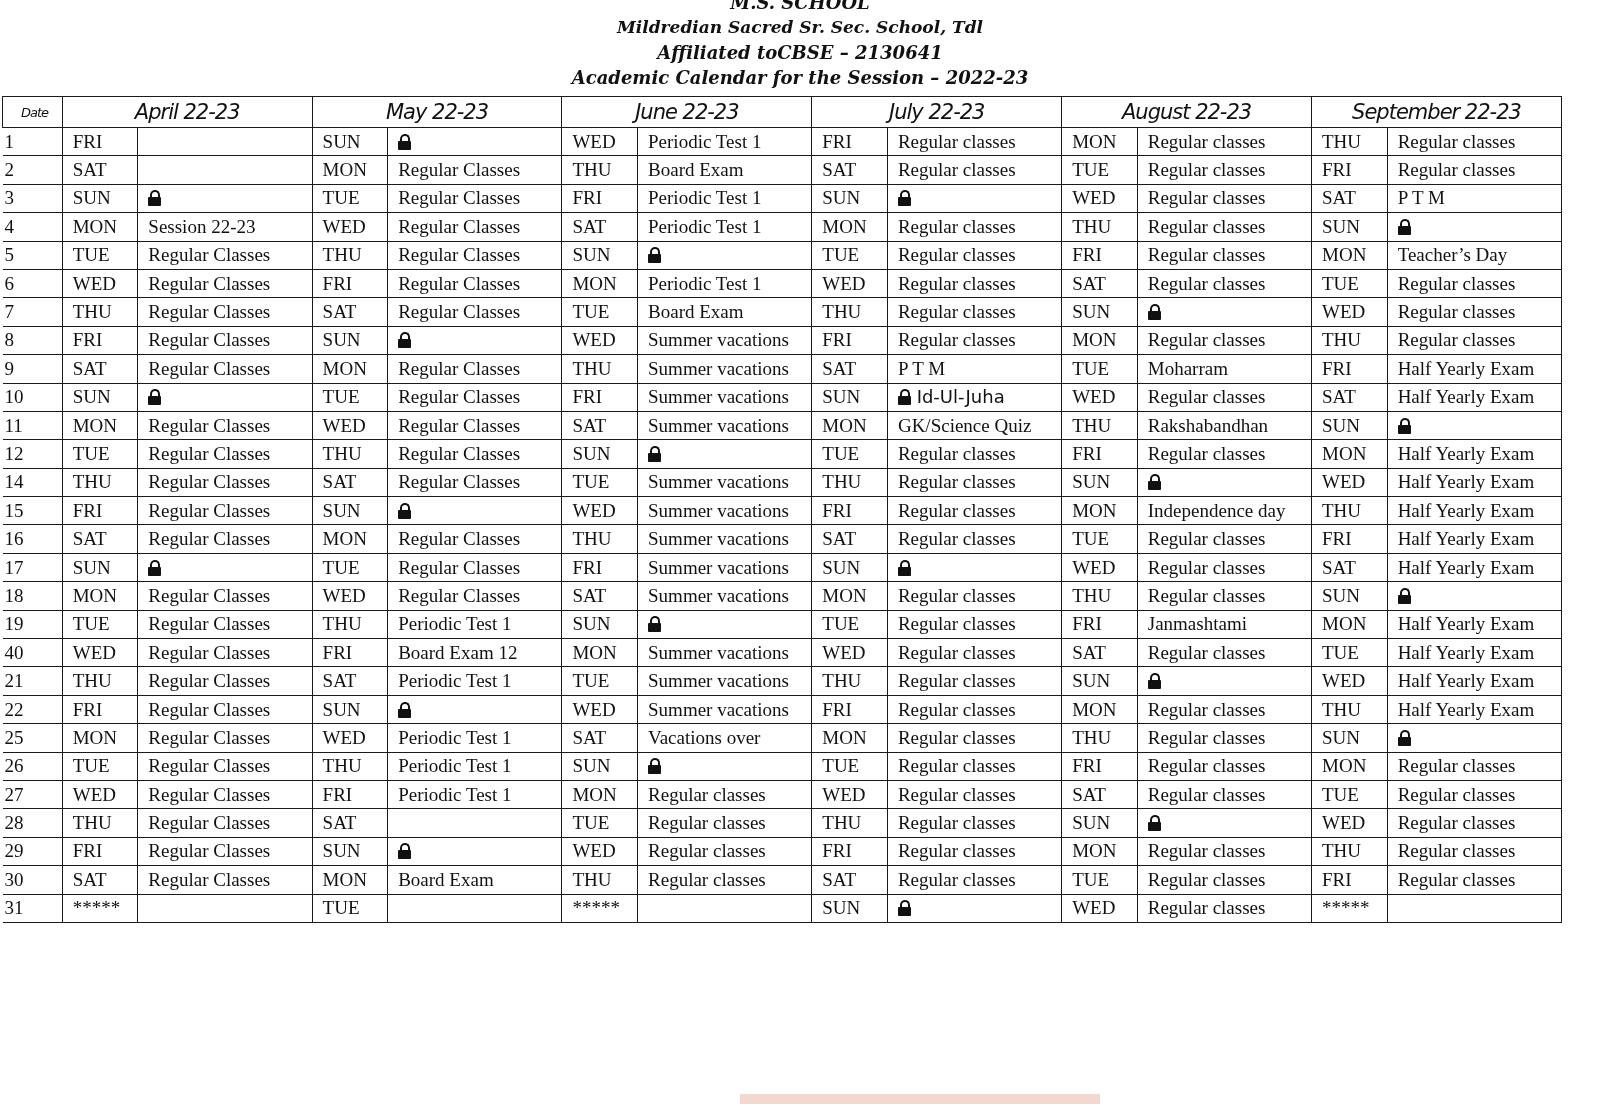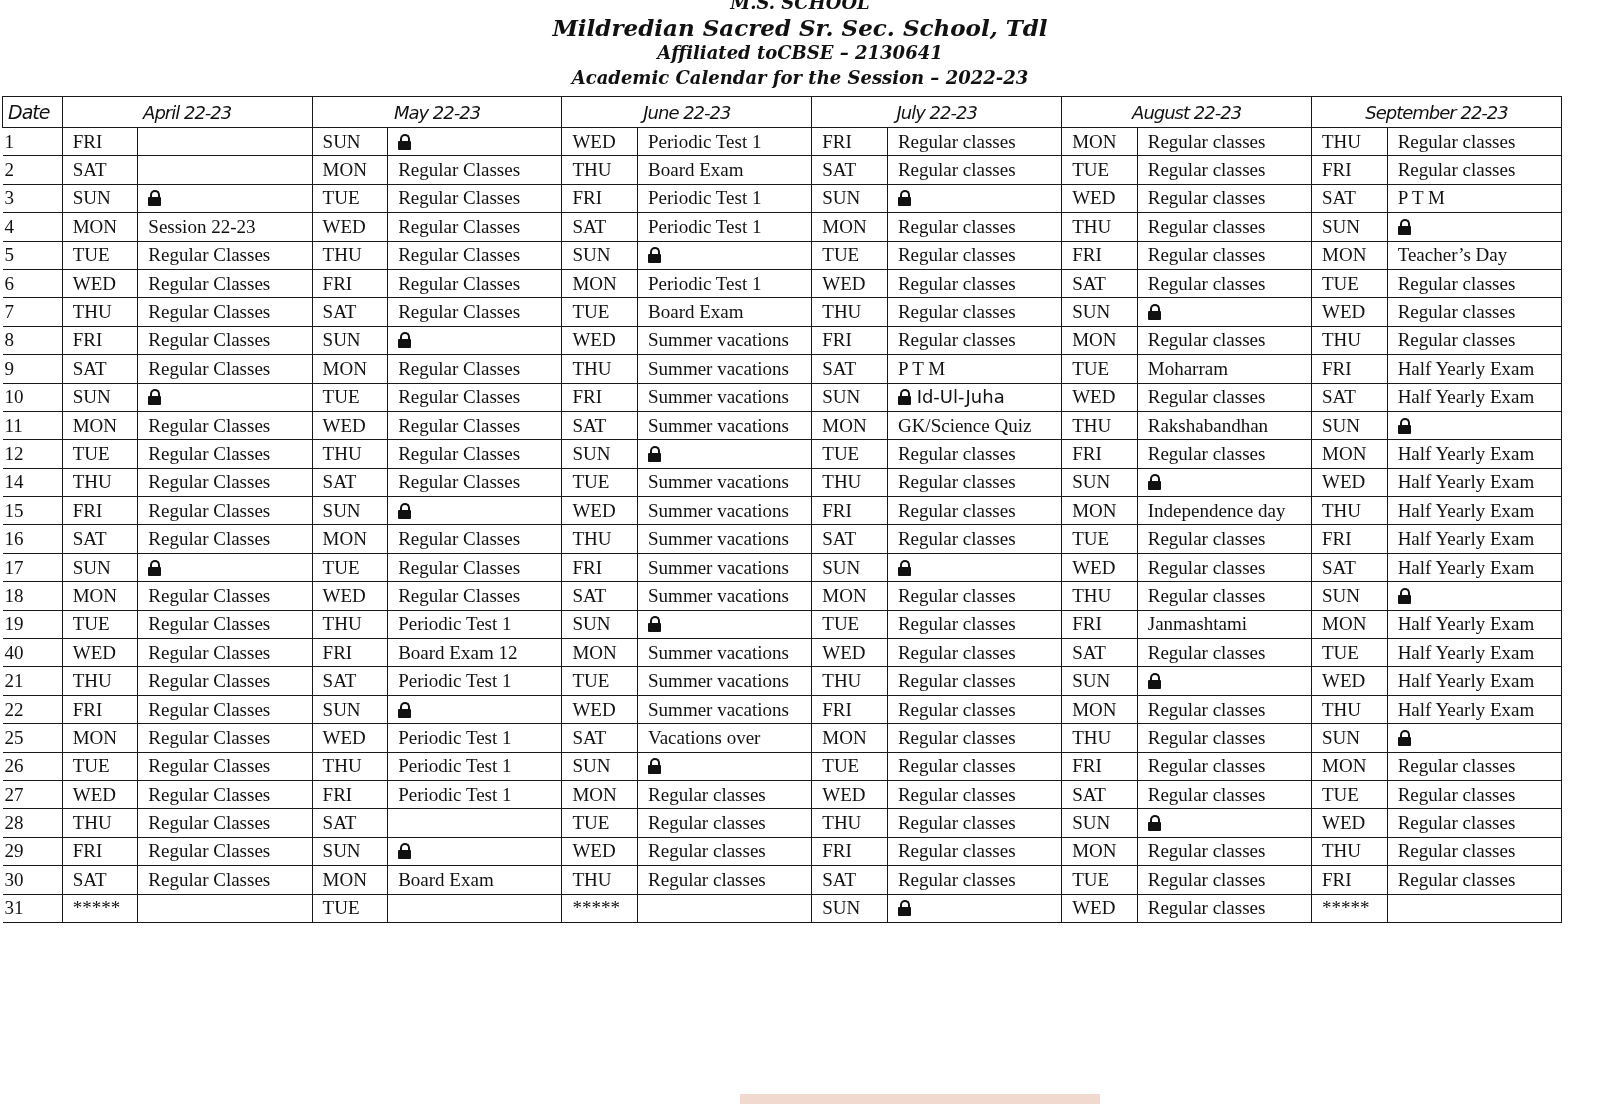--- a/index.html
+++ b/index.html
@@ -1,23 +1,23 @@
 <!DOCTYPE html>
 <html><head>
 <meta charset="utf-8">
 <style>
   html,body{margin:0;padding:0;background:#ffffff;}
   body{width:1600px;height:1104px;overflow:hidden;position:relative;font-family:"Liberation Serif",serif;color:#111;}
   .hdr{position:absolute;left:0;top:-10px;width:1600px;text-align:center;font-family:"DejaVu Serif",serif;font-style:italic;font-weight:bold;}
   .hdr div{font-size:18px;line-height:25px;}
-  .hdr .school{font-size:23px;}
+  .hdr .school{font-size:17px;}
   table.cal{position:absolute;left:2px;top:96px;border-collapse:collapse;width:1560px;}
   table.cal td, table.cal th{border:1.6px solid #1a1a1a;padding:0 0 0 10px;height:27.4px;font-size:19px;white-space:nowrap;text-align:left;vertical-align:middle;}
-  table.cal th{font-style:italic;font-weight:normal;font-family:"DejaVu Sans",sans-serif;font-size:18px;letter-spacing:-1px;text-align:center;height:30px;padding:0;}
-  table.cal th.date{text-align:left;padding-left:5px;font-size:19px;}
+  table.cal th{font-style:italic;font-weight:normal;font-family:"DejaVu Sans",sans-serif;font-size:21px;letter-spacing:-1px;text-align:center;height:30px;padding:0;}
+  table.cal th.date{text-align:left;padding-left:18px;font-size:13px;}
   td.num{width:52px;padding-left:2px !important;border-left:none !important;border-top:none !important;border-bottom:1.6px solid #1a1a1a;}
   td.day{width:58px;}
   td.ev{width:148px;}
   .bold{font-weight:normal;}
   .lock{display:inline-block;width:13px;height:16px;position:relative;vertical-align:-2px;}
   .lock::before{content:"";position:absolute;left:2px;top:0;width:6px;height:6px;border:2px solid #111;border-bottom:none;border-radius:5px 5px 0 0;}
   .lock::after{content:"";position:absolute;left:0;top:7px;width:13px;height:9px;background:#111;border-radius:1px;}
   .footer-strip{position:absolute;left:740px;top:1094px;width:360px;height:10px;background:#f1d9cf;}
 </style>
 </head>

